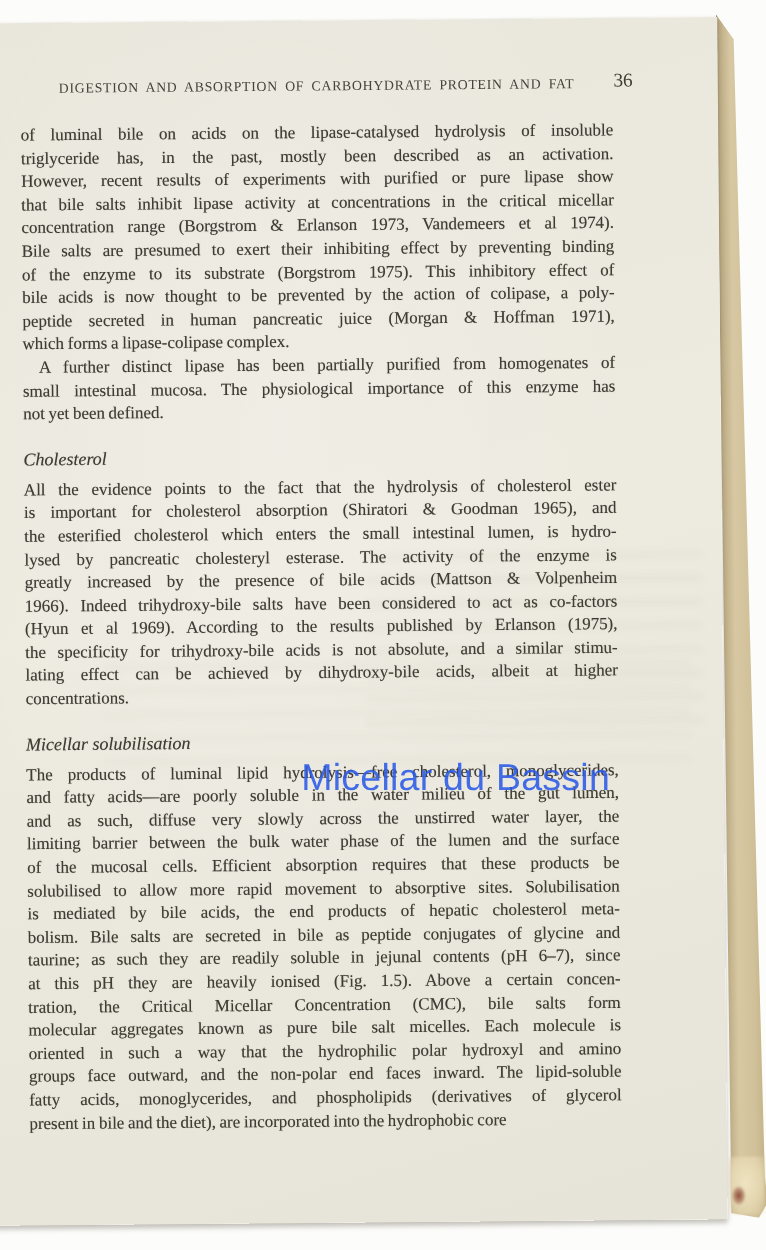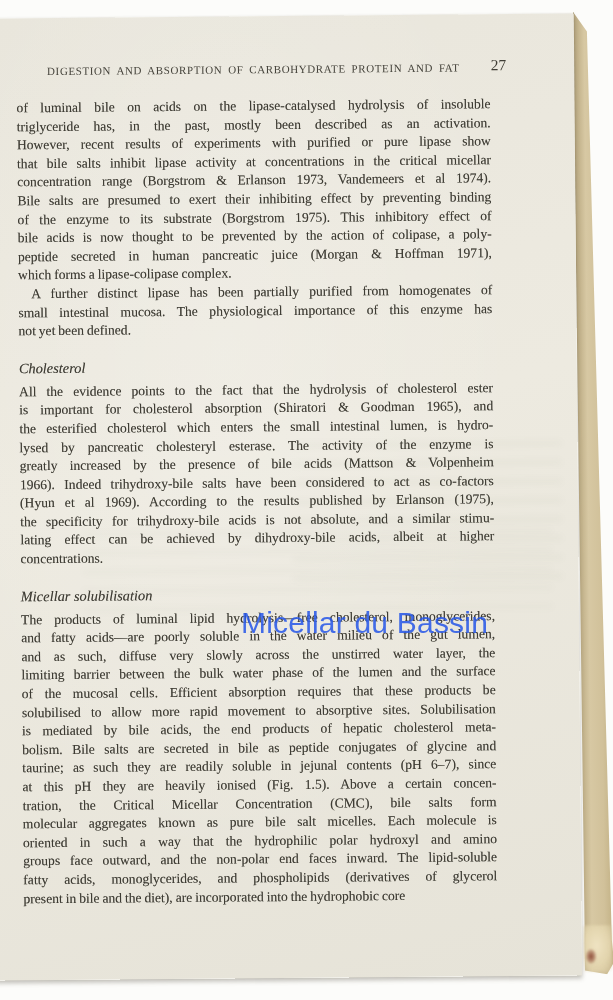--- a/index.html
+++ b/index.html
@@ -86,21 +86,21 @@
 <body>
 
 <div class="book">
   <div class="fore-edge"></div>
   <div class="edge-wear"></div>
   <div class="worn-spot"></div>
   <div class="page">
     <div class="page-inner">
       <div class="running-head">
         <span>DIGESTION AND ABSORPTION OF CARBOHYDRATE PROTEIN AND FAT</span>
-        <span class="page-num">27</span>
+        <span class="page-num">36</span>
       </div>
       <div class="text-column">
           <div class="para">
             <div class="line">of luminal bile on acids on the lipase-catalysed hydrolysis of insoluble</div>
             <div class="line">triglyceride has, in the past, mostly been described as an activation.</div>
             <div class="line">However, recent results of experiments with purified or pure lipase show</div>
             <div class="line">that bile salts inhibit lipase activity at concentrations in the critical micellar</div>
             <div class="line">concentration range (Borgstrom &amp; Erlanson 1973, Vandemeers et al 1974).</div>
             <div class="line">Bile salts are presumed to exert their inhibiting effect by preventing binding</div>
             <div class="line">of the enzyme to its substrate (Borgstrom 1975). This inhibitory effect of</div>

